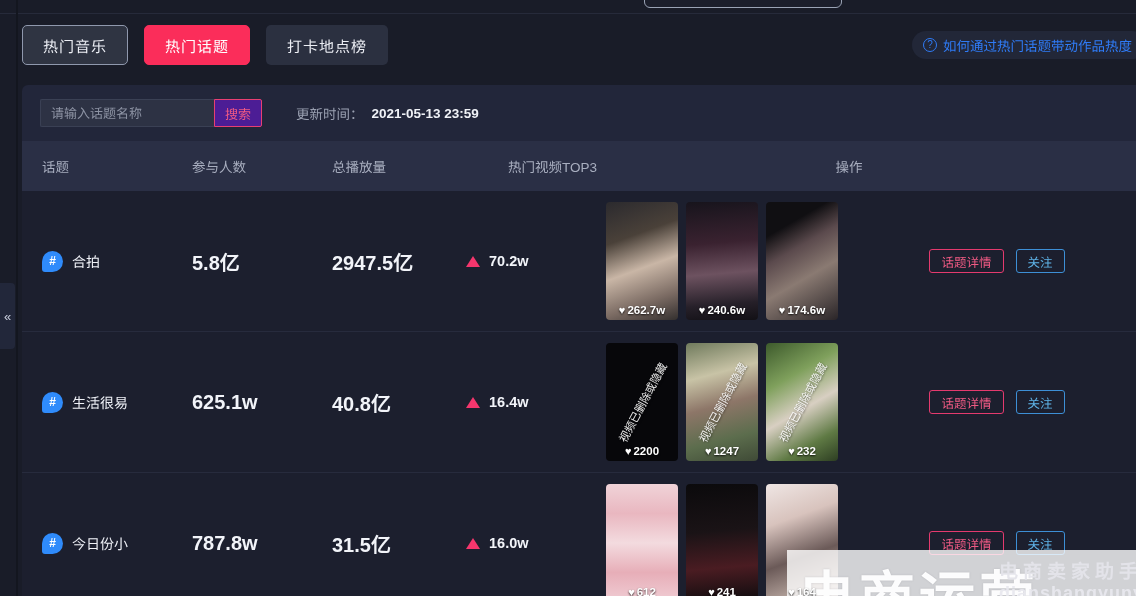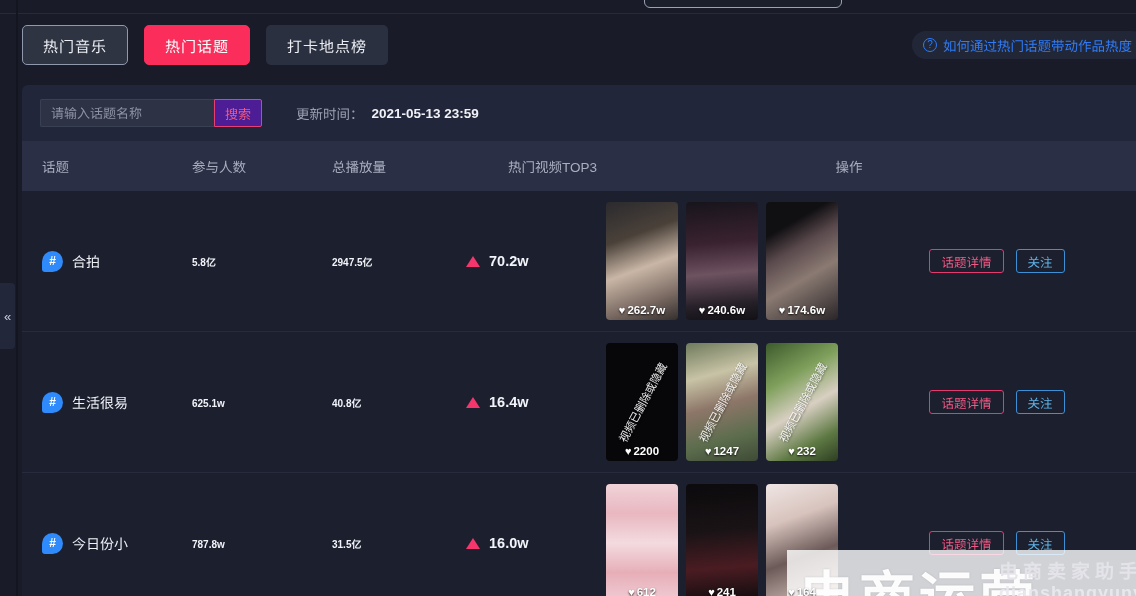--- a/index.html
+++ b/index.html
@@ -109,21 +109,21 @@
     display:flex; align-items:center; gap:9px;
     width:112px; overflow:hidden; white-space:nowrap;
   }
   .hash-badge{
     width:21px; height:21px; flex:none; background:#2f8bfb;
     border-radius:50% 50% 50% 3px; color:#fff; font-size:12px; font-weight:bold;
     display:flex; align-items:center; justify-content:center;
   }
   .topic-name{ font-size:14px; color:#eef0f6; overflow:hidden; }
 
-  .metric{ font-size:10px; font-weight:bold; color:#f2f4f9; padding-left:18px; }
+  .metric{ font-size:20px; font-weight:bold; color:#f2f4f9; padding-left:18px; }
   .trend{ display:flex; align-items:center; gap:9px; padding-left:12px; }
   .tri-up{
     width:0;height:0;border-left:7px solid transparent;border-right:7px solid transparent;
     border-bottom:11px solid #f5366d;
   }
   .trend-val{ font-size:14.5px; font-weight:bold; color:#f2f4f9; }
 
   
   .thumbs{ display:flex; gap:8px; padding-left:4px; }
   .thumb{

